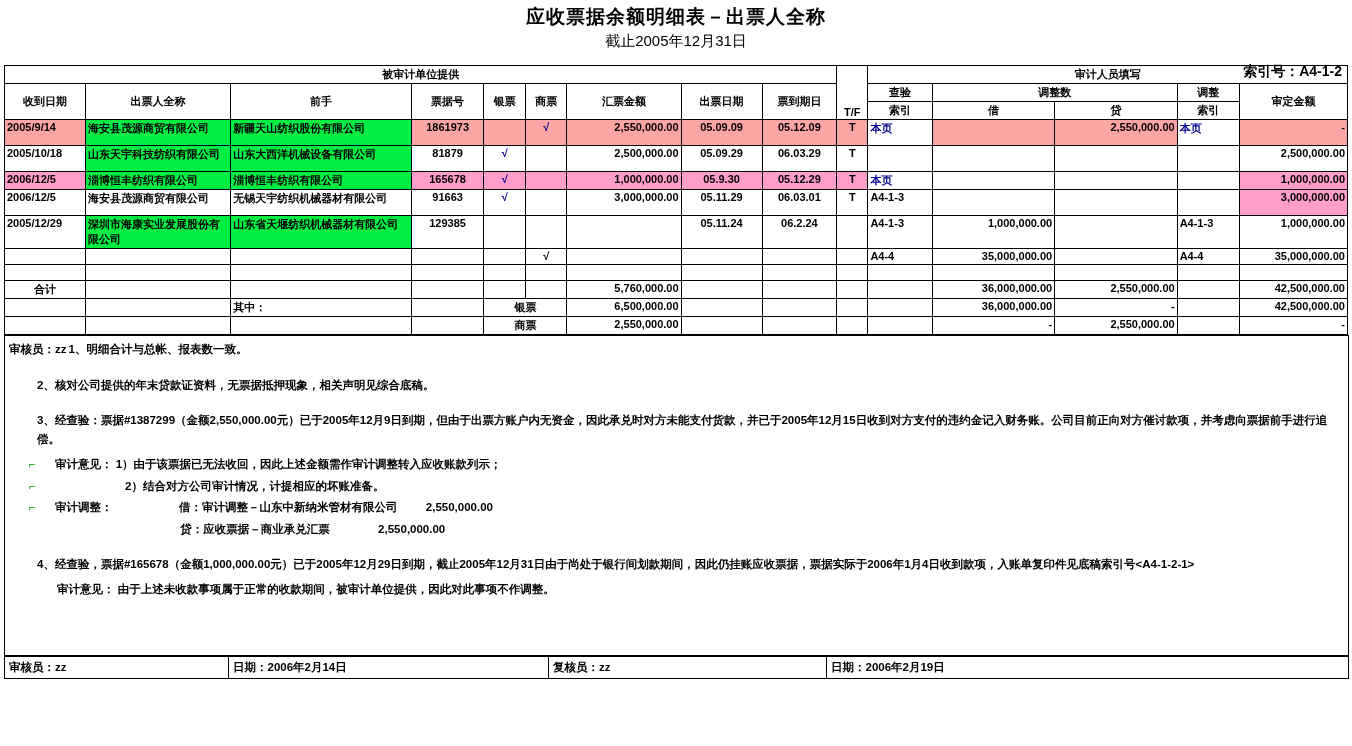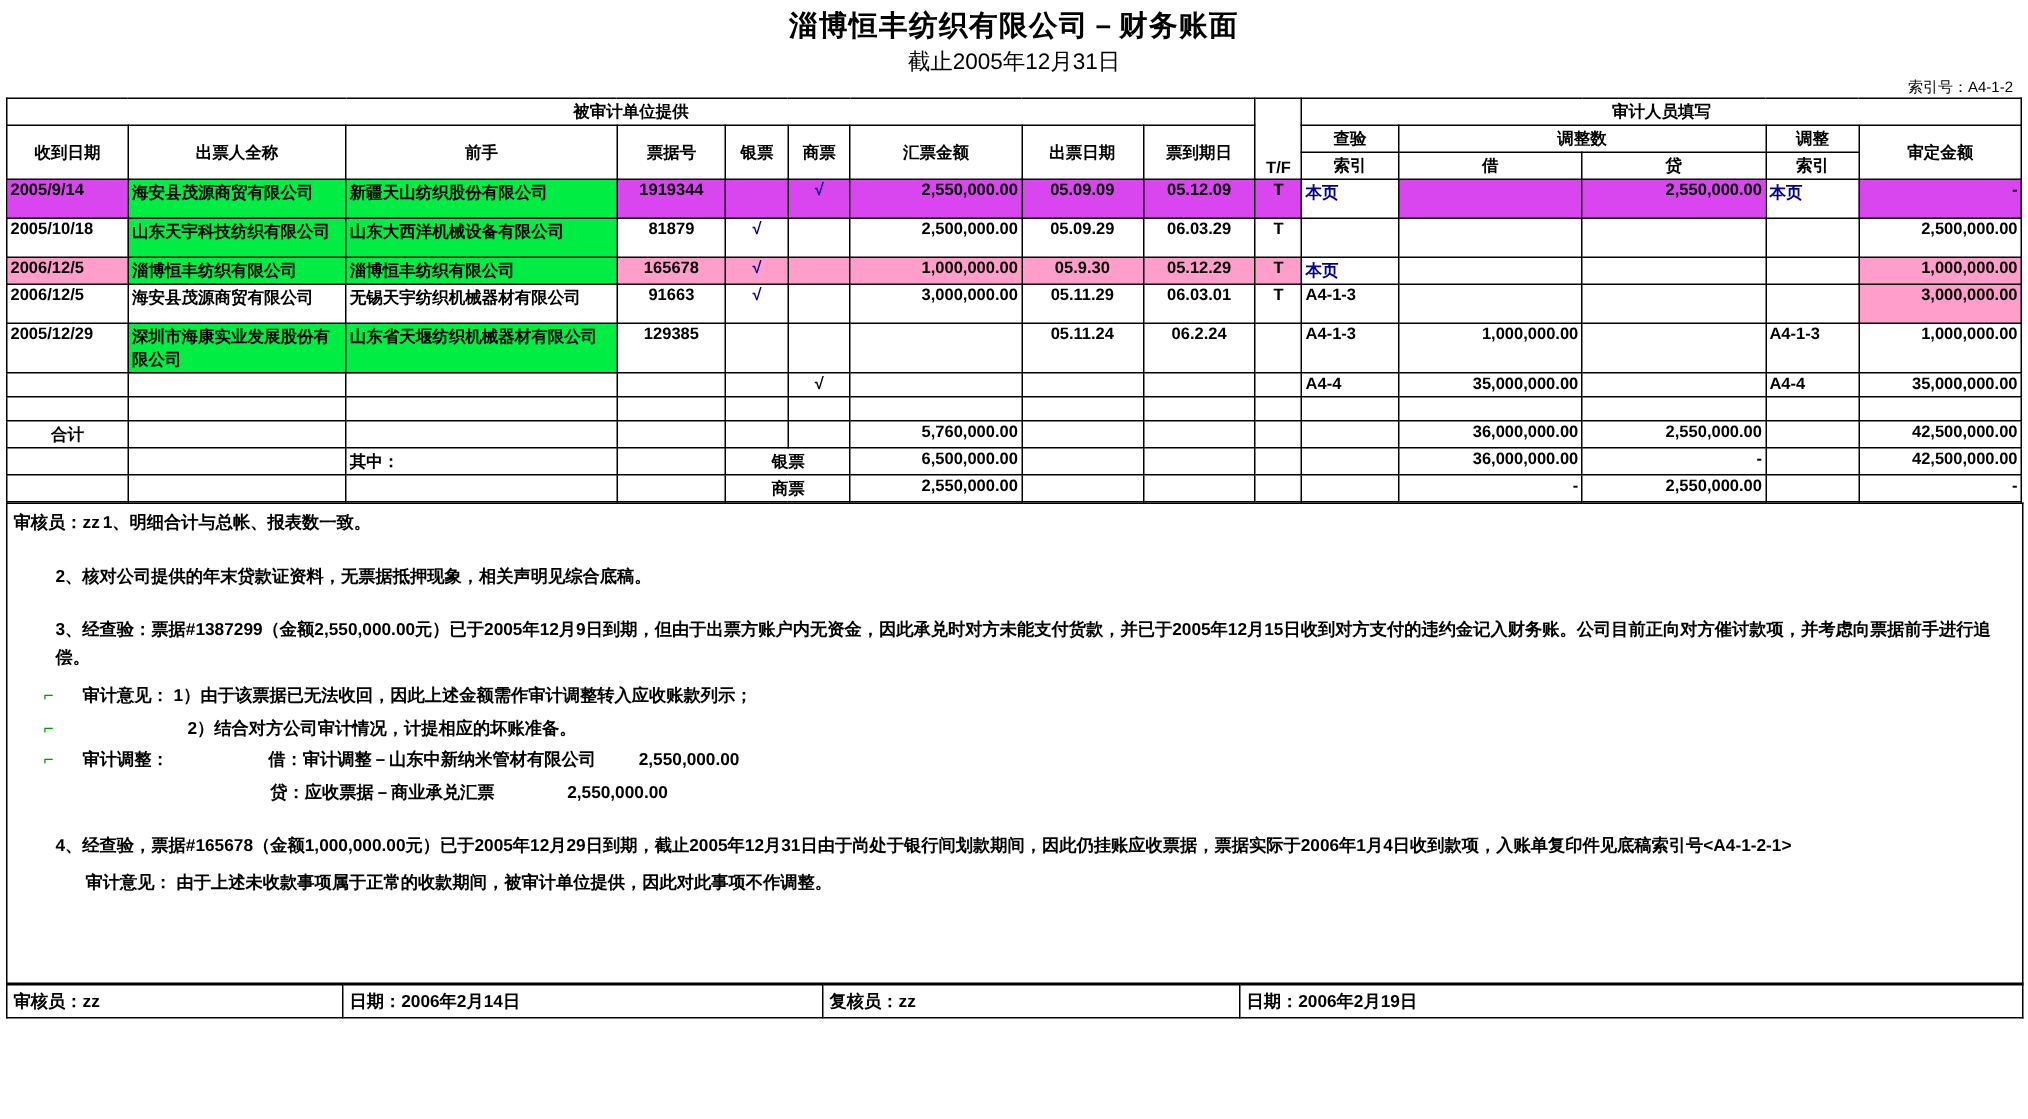--- a/index.html
+++ b/index.html
@@ -18,33 +18,33 @@
     text-align:center;
     font-size:19px;
     font-weight:bold;
     letter-spacing:1px;
     padding-top:4px;
     font-family:"DejaVu Serif","Liberation Serif",serif;
   }
   .subtitle { text-align:center; font-size:15px; padding-top:2px; }
 
   .idxrow { position:relative; height:14px; }
-  .idxrow .right { position:absolute; right:6px; top:0; font-weight:normal; font-size:10px; }
+  .idxrow .right { position:absolute; right:6px; top:12px; font-weight:bold; font-size:14px; }
   .idxrow2 { position:relative; height:14px; }
   .idxrow2 .right { position:absolute; right:6px; top:0; font-weight:bold; font-size:11px; }
 
   table { border-collapse:collapse; width:1344px; table-layout:fixed; }
   table td, table th { border:1px solid #000; font-size:11px; padding:1px 2px; vertical-align:top;
       font-weight:bold; }
   .auditunit td { height:15px; font-weight:bold; }
 
   .hdr td { text-align:center; vertical-align:middle; font-weight:bold; }
   .num { text-align:right; }
   .ctr { text-align:center; }
-  .yel { background:#d946ef; }
+  .yel { background:#fca5a5; }
   .grn { background:#00ee44; }
   .pnk { background:#ff9ecb; }
   .wt { background:#ffffff; }
   .blu { color:#00008b; }
 
   .notes { width:1344px; border-collapse:collapse; table-layout:fixed; }
   .notes td { border:1px solid #000; font-size:11.5px; font-weight:bold; padding:3px 4px; vertical-align:top; }
   .noteblock { line-height:1.9; }
   .indent1 { padding-left:28px; }
   .indent2 { padding-left:48px; }
@@ -53,21 +53,21 @@
   .footer { width:1344px; border-collapse:collapse; table-layout:fixed; }
   .footer td { border:1px solid #000; font-size:11.5px; font-weight:bold; padding:3px 4px; }
 
   .mark { color:#009900; font-weight:bold; }
 </style>
 </head>
 <body>
 
 <div class="page">
 
-  <div class="title">淄博恒丰纺织有限公司－财务账面</div>
+  <div class="title">应收票据余额明细表－出票人全称</div>
   <div class="subtitle">截止2005年12月31日</div>
 
   <div class="idxrow">
     <span class="right">索引号：A4-1-2</span>
   </div>
 
 
   <table>
     <colgroup>
       <col style="width:78px">
@@ -111,21 +111,21 @@
         <td>索引</td>
         <td>借</td>
         <td>贷</td>
         <td>索引</td>
       </tr>
 
       <tr style="height:26px">
         <td class="yel">2005/9/14</td>
         <td class="grn">海安县茂源商贸有限公司</td>
         <td class="grn">新疆天山纺织股份有限公司</td>
-        <td class="yel ctr">1919344</td>
+        <td class="yel ctr">1861973</td>
         <td class="yel ctr"></td>
         <td class="yel ctr blu">√</td>
         <td class="yel num">2,550,000.00</td>
         <td class="yel ctr">05.09.09</td>
         <td class="yel ctr">05.12.09</td>
         <td class="yel ctr">T</td>
         <td class="wt blu">本页</td>
         <td class="yel num"></td>
         <td class="yel num">2,550,000.00</td>
         <td class="wt blu">本页</td>

